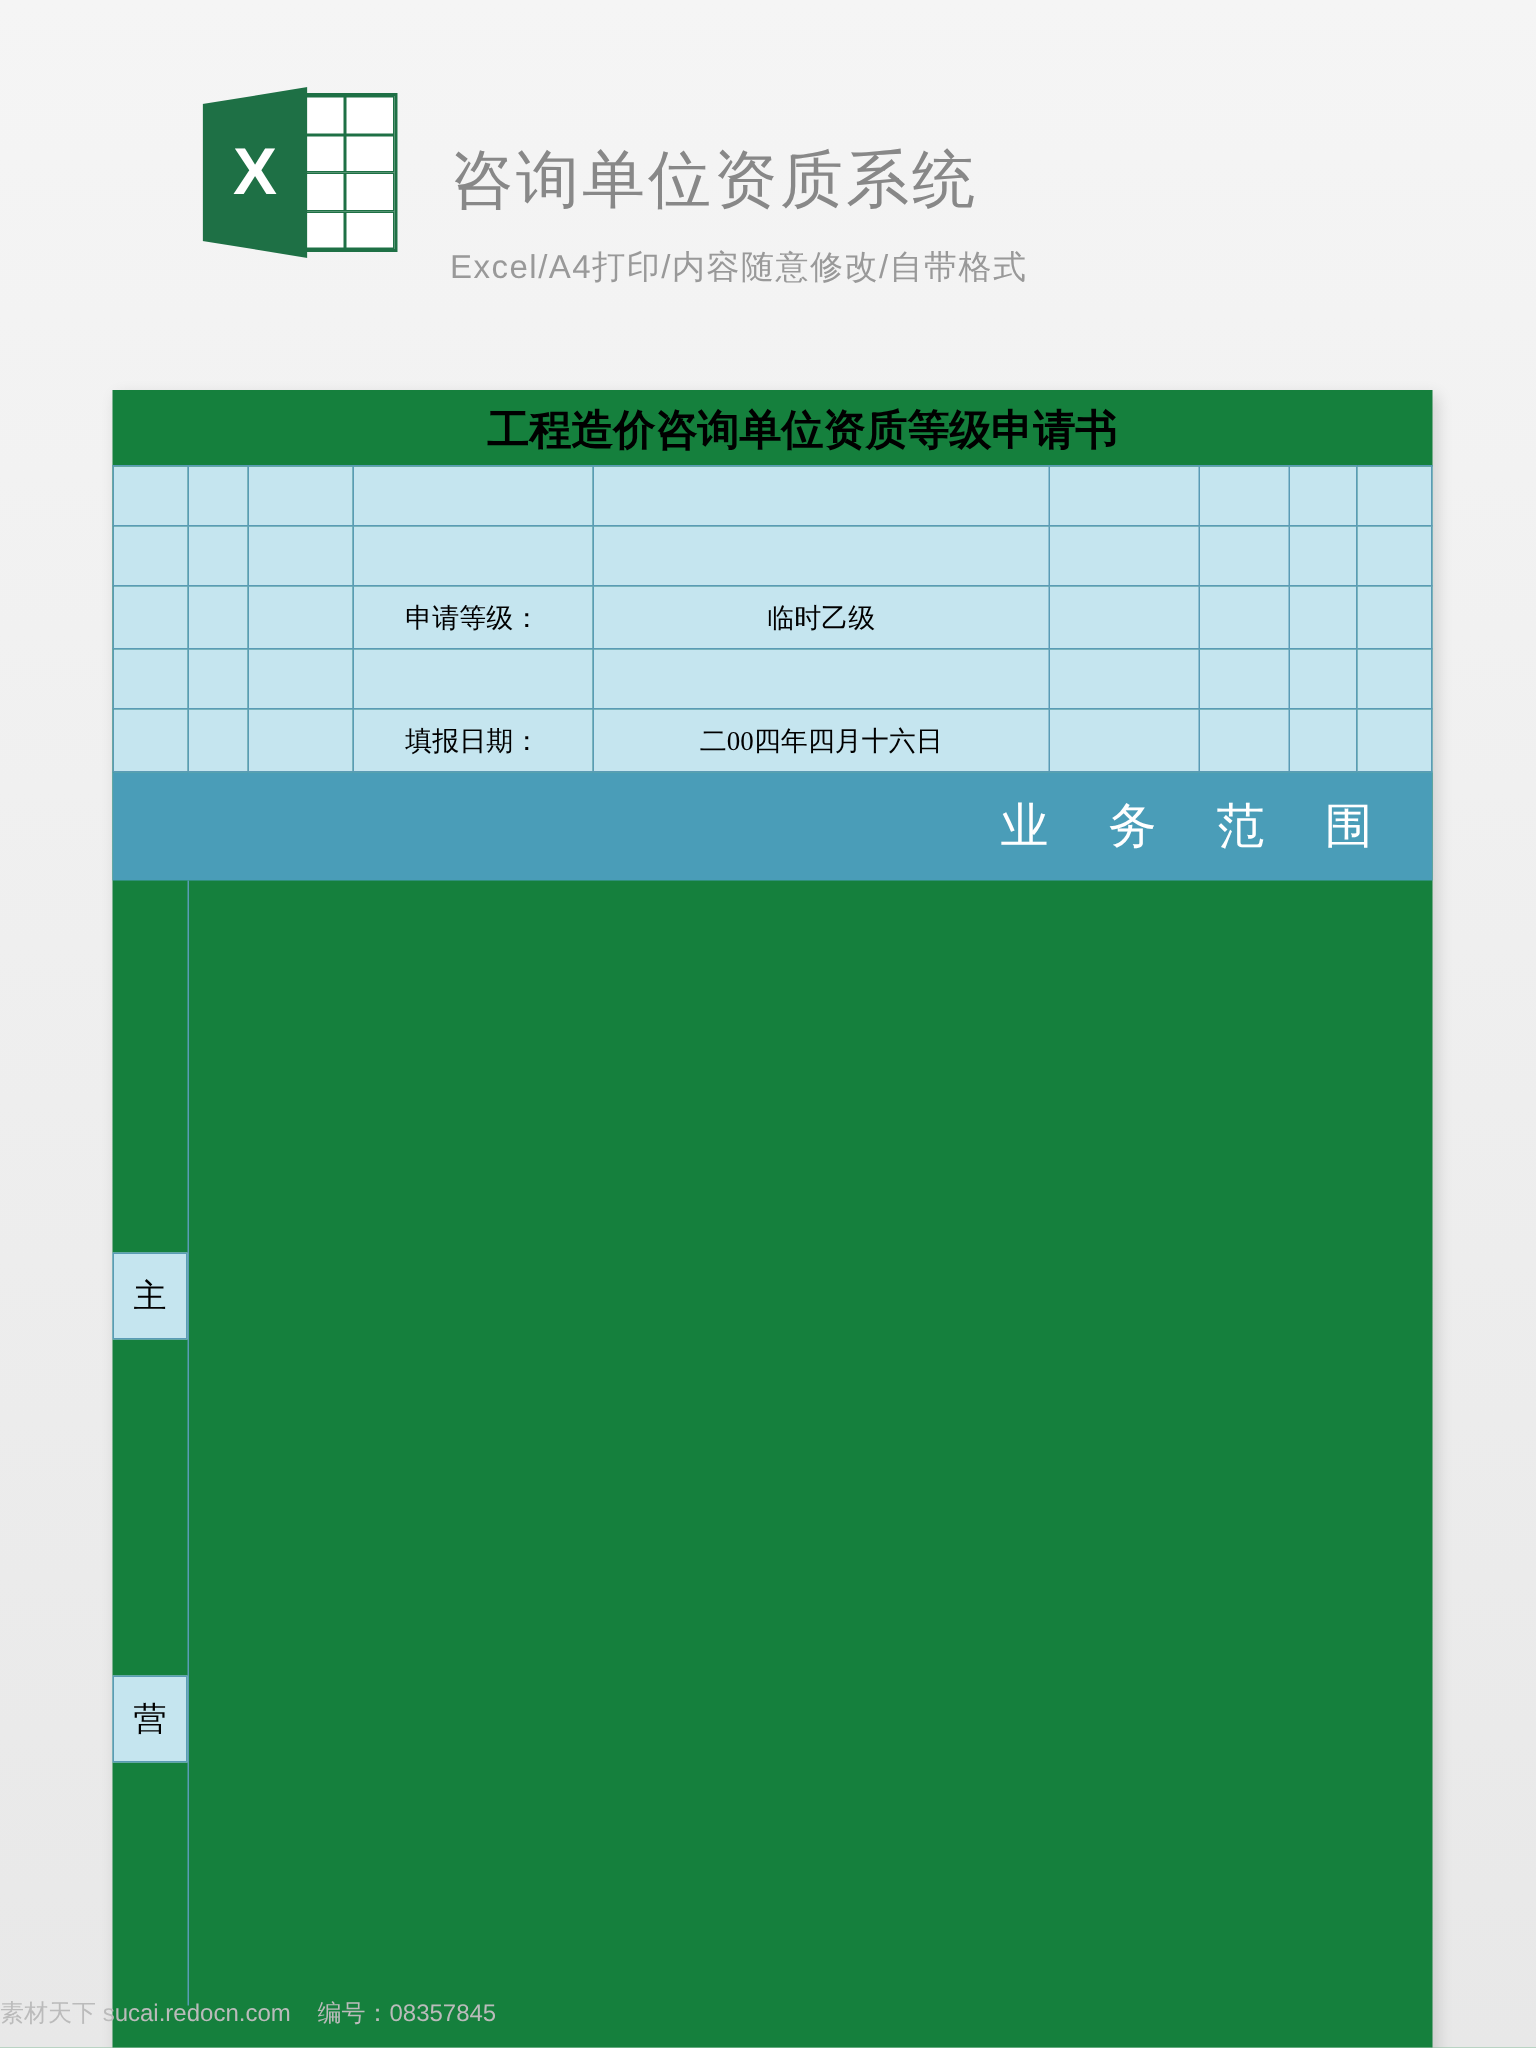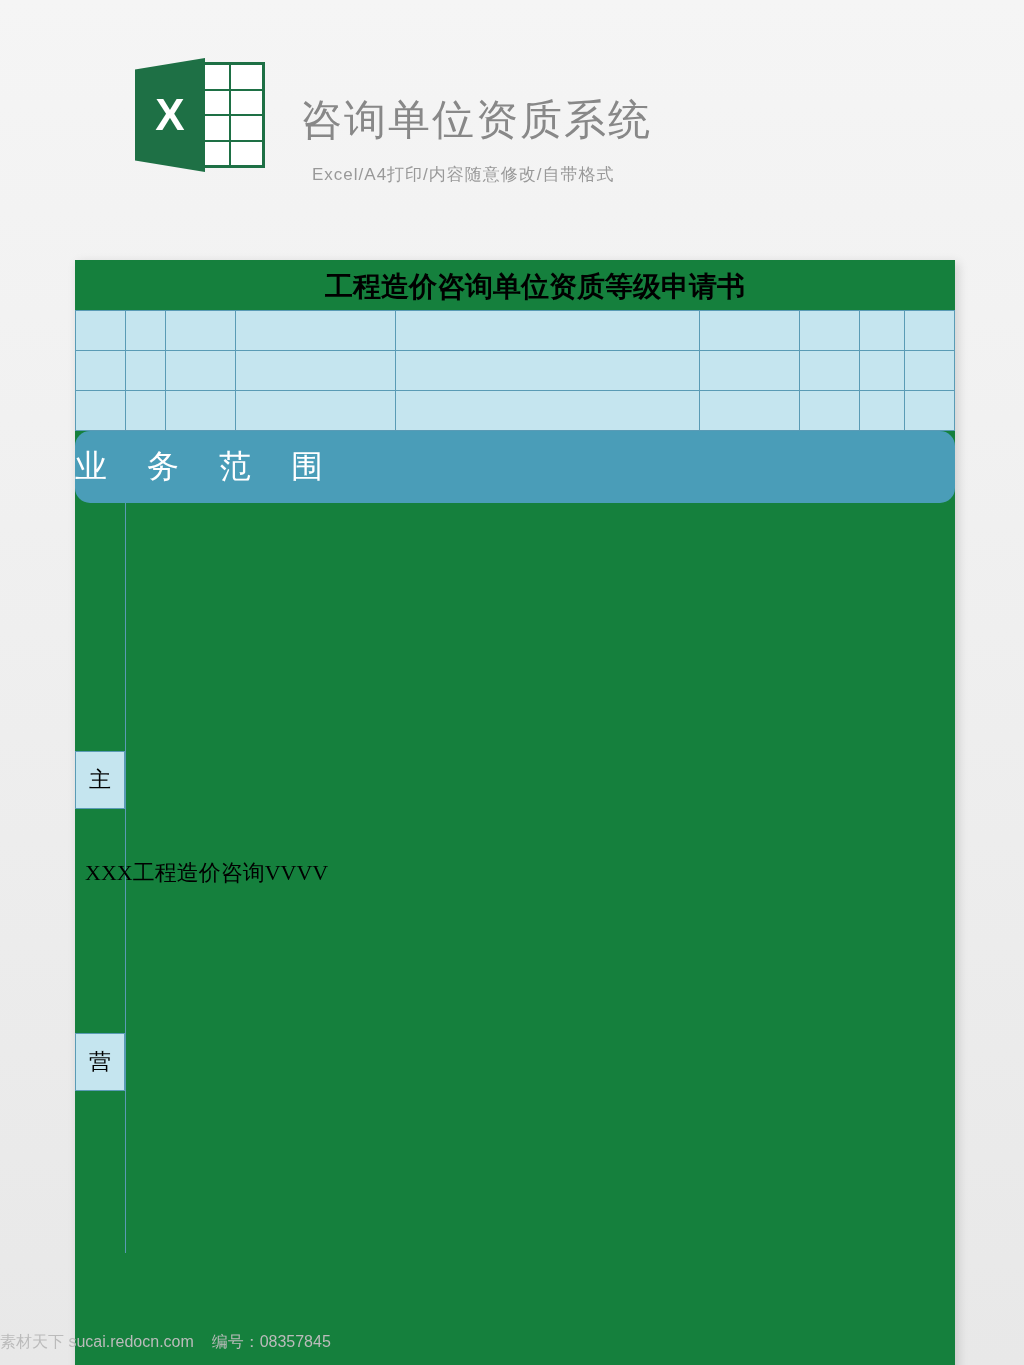--- a/index.html
+++ b/index.html
@@ -66,25 +66,24 @@
       padding-top: 10px;
     }
     .header-title {
       font-size: 42px;
       color: #888;
       font-weight: normal;
       letter-spacing: 2px;
       margin-top: 32px;
     }
     .header-subtitle {
-      font-size: 17px;
+      font-size: 22px;
       color: #999;
       margin-top: 15px;
       letter-spacing: 1px;
-      margin-left: 12px;
     }
     .document-wrapper {
       position: absolute;
       left: 75px;
       top: 260px;
       width: 880px;
       height: 1348px;
       background: #15803d;
       box-shadow: 3px 3px 10px rgba(0,0,0,0.15);
     }
@@ -116,25 +115,24 @@
     .col-4 { width: 160px; }
     .col-5 { width: 305px; }
     .col-6 { width: 100px; }
     .col-7 { width: 60px; }
     .col-8 { width: 45px; }
     .col-9 { width: 50px; }
     .section-banner {
       background: #4a9db8;
       color: white;
       font-size: 32px;
-      text-align: left;
+      text-align: right;
       padding: 14px 0;
       letter-spacing: 40px;
       font-family: SimSun, serif;
-      border-radius: 15px;
     }
     .content-area {
       position: relative;
       height: 750px;
     }
     .side-cell {
       position: absolute;
       left: 0;
       width: 50px;
       height: 58px;
@@ -221,41 +219,62 @@
       <td></td>
           <td></td>
           <td></td>
           <td></td>
           <td></td>
           <td></td>
           <td></td>
           <td></td>
           <td></td>
     </tr>
+    <tr>
+      <td></td>
+          <td></td>
+          <td></td>
+      <td>申请等级：</td>
+      <td>临时乙级</td>
+      <td></td>
+          <td></td>
+          <td></td>
+          <td></td>
+    </tr>
     <tr class="spacer-row">
       <td></td>
           <td></td>
           <td></td>
           <td></td>
           <td></td>
           <td></td>
+          <td></td>
+          <td></td>
+          <td></td>
+    </tr>
+    <tr>
+      <td></td>
+          <td></td>
+          <td></td>
+      <td>填报日期：</td>
+      <td>二00四年四月十六日</td>
+      <td></td>
           <td></td>
           <td></td>
           <td></td>
     </tr>
   </tbody>
     </table>
 
   <div class="section-banner">业务范围</div>
 
   <div class="content-area">
     <div class="vertical-divider"></div>
     <div class="side-cell side-cell-1">主</div>
     <div class="side-cell side-cell-2">营</div>
-    <div class="content-text">XXX工程造价咨询VVVV</div>
   </div>
 </div>
 
 <div class="watermark">
   <span>素材天下 sucai.redocn.com</span>
   &nbsp;&nbsp;
   <span>编号：</span><span>08357845</span>
 </div>
 
 </body></html>

